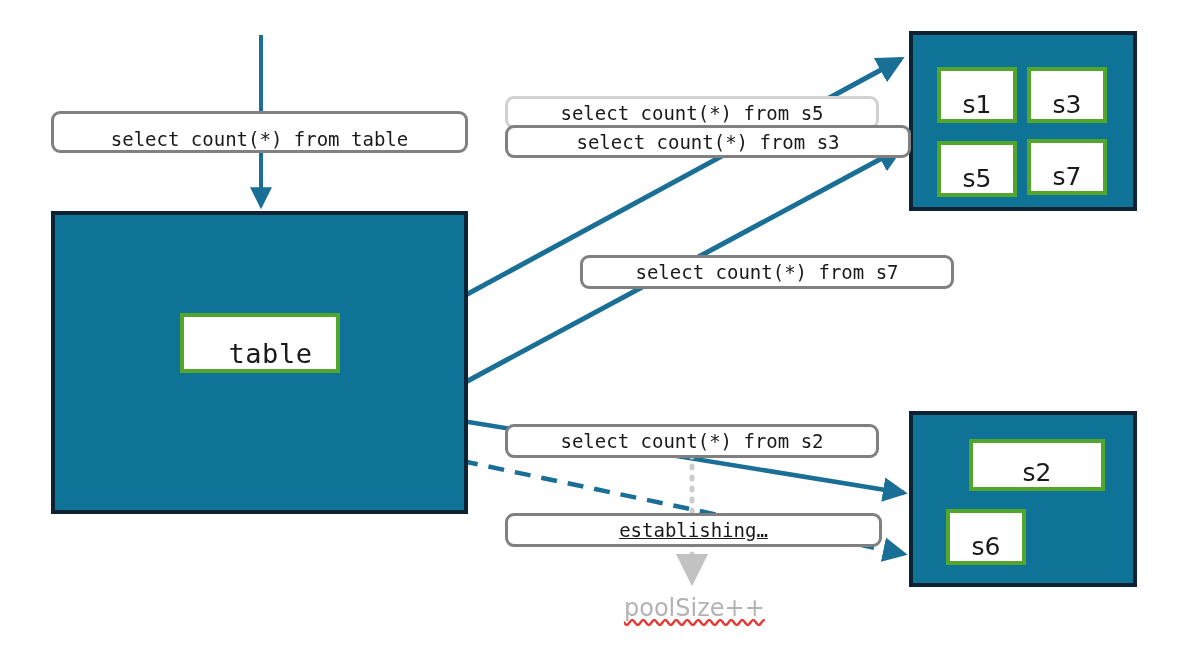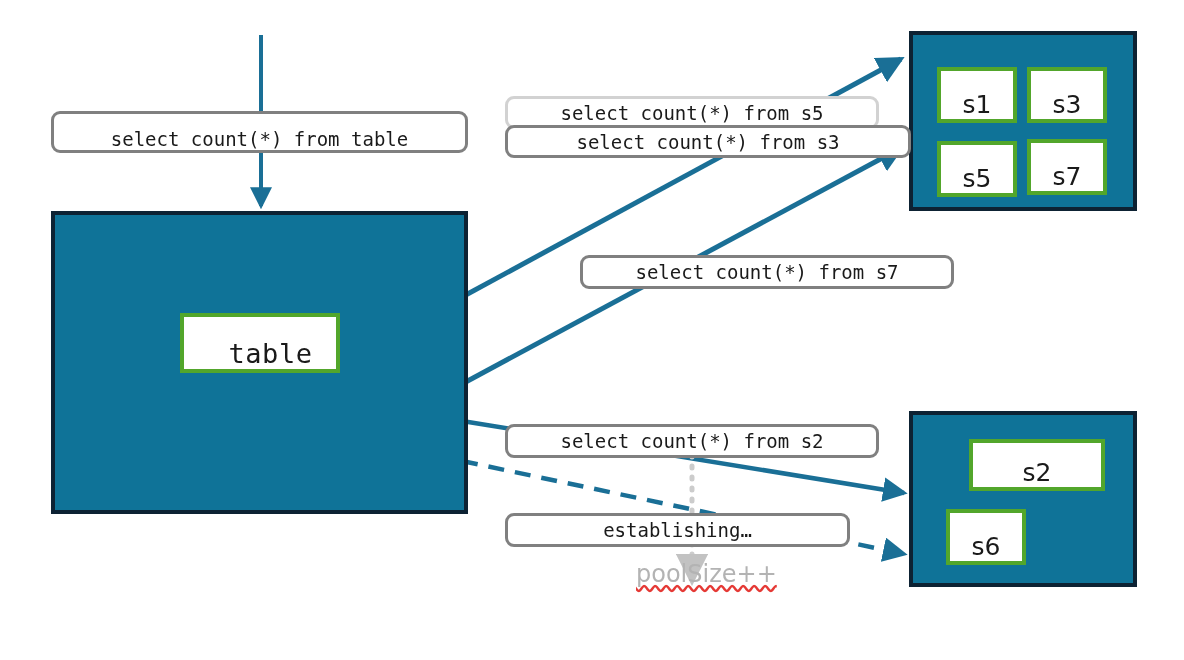--- a/index.html
+++ b/index.html
@@ -160,21 +160,21 @@
   </div>
 
   <div class="label-box" style="left:580px; top:255px; width:374px; height:34px;">
     <span>select count(*) from s7</span>
   </div>
 
   <div class="label-box" style="left:505px; top:424px; width:374px; height:34px;">
     <span>select count(*) from s2</span>
   </div>
 
-  <div class="label-box" style="left:505px; top:513px; width:345px; height:34px;">
+  <div class="label-box" style="left:505px; top:513px; width:377px; height:34px;text-decoration:underline;">
     <span>establishing…</span>
   </div>
 
-  <div class="note" style="left:624px; top:560px;margin-left:12px;">
+  <div class="note" style="left:624px; top:594px;">
     <span class="spell">poolSize++</span>
   </div>
 
 </div>
 
 </body></html>

